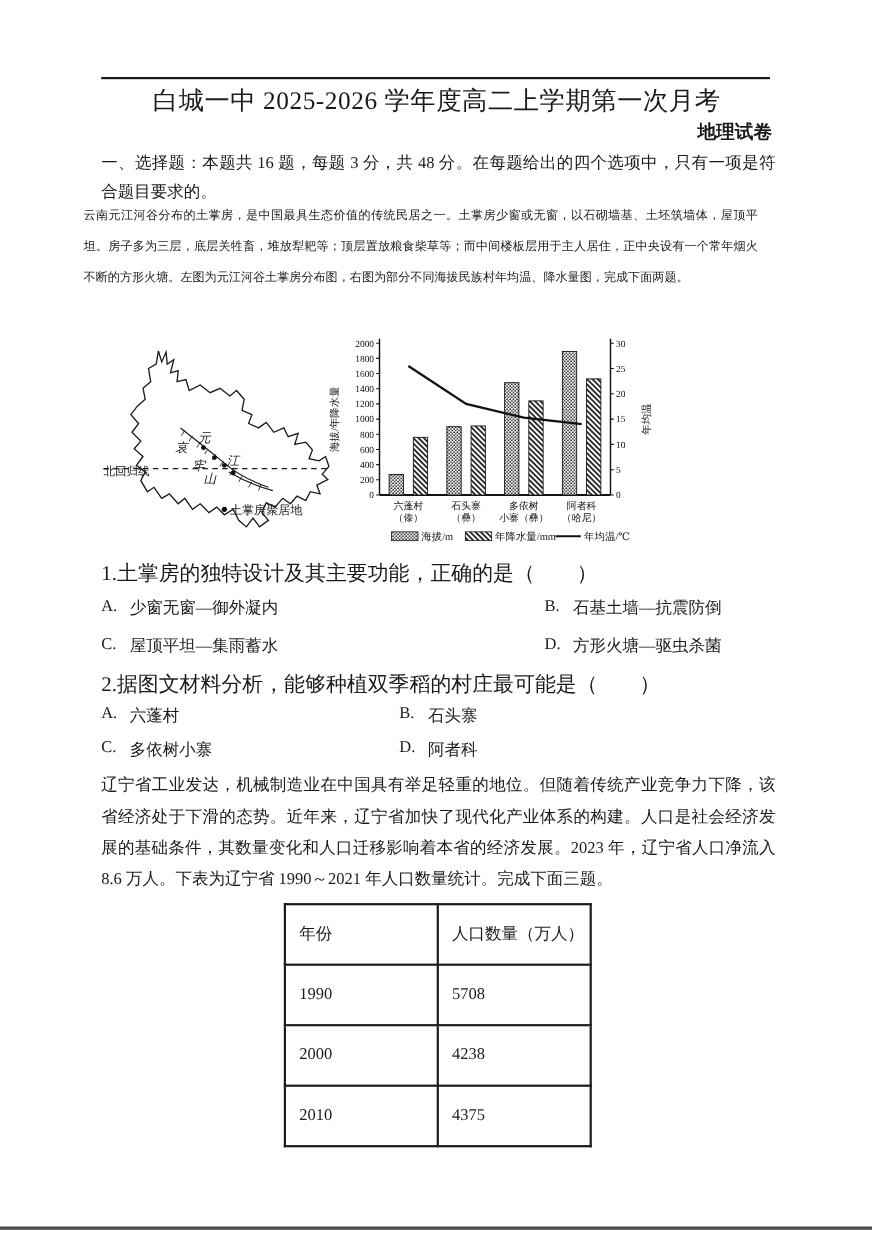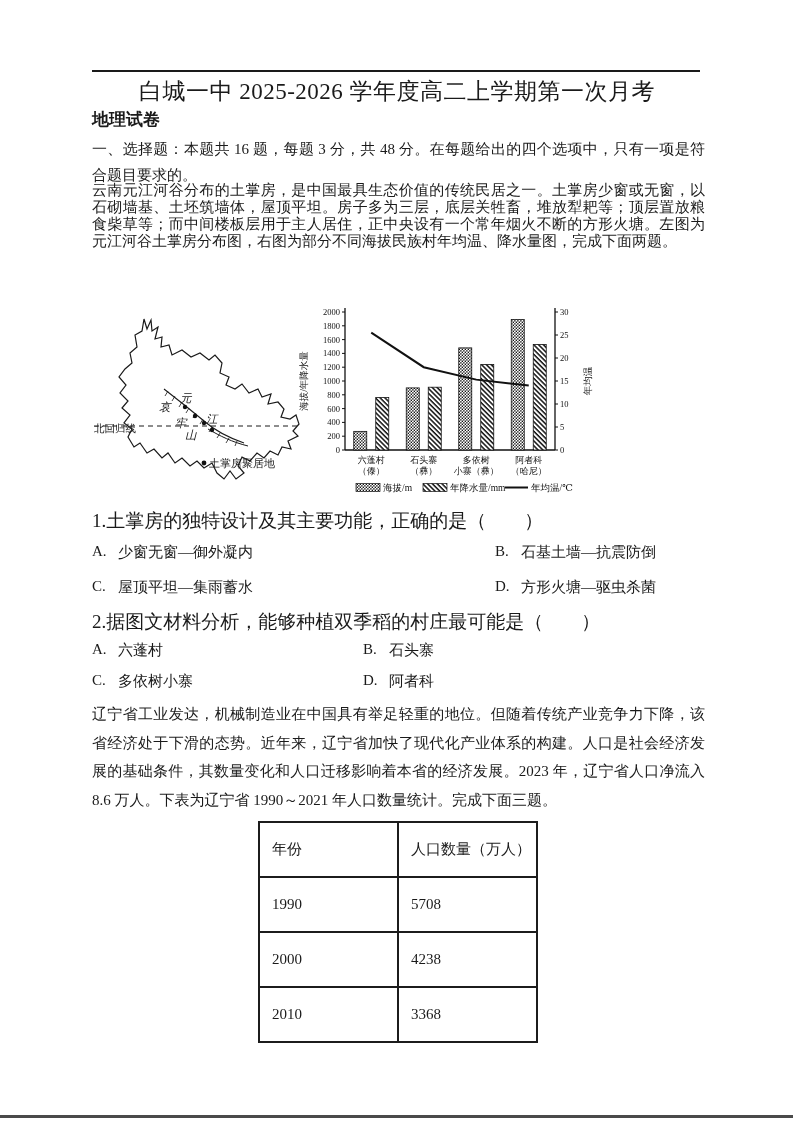--- a/index.html
+++ b/index.html
@@ -5,28 +5,28 @@
   * { margin:0; padding:0; box-sizing:border-box; }
   html,body { background:#fff; }
   body { font-family:"Liberation Serif","DejaVu Serif",serif; color:#1a1a1a; }
   .page { position:relative; width:793px; height:1122px; background:#fff; overflow:hidden; }
 
   .top-rule { position:absolute; left:92px; top:70px; width:608px; height:2px; background:#1a1a1a; }
   .bottom-rule { position:absolute; left:0; top:1115px; width:793px; height:3px; background:#4a4a4a; }
 
   .doc-title { position:absolute; left:92px; top:76px; width:610px; text-align:center;
                font-size:23px; font-weight:normal; letter-spacing:0.5px; }
-  .doc-subtitle { position:absolute; left:92px; top:108px; width:610px; text-align:left;
+  .doc-subtitle { position:absolute; left:92px; top:108px; width:610px; text-align:right;
                   font-size:17px; font-weight:bold; }
 
   .section-header { position:absolute; left:92px; top:136px; width:613px;
                     font-size:15px; line-height:26px; text-align:justify; }
 
-  .passage1 { position:absolute; left:92px; top:182px; width:613px;
-              font-size:15px; line-height:17px; text-align:justify; }
+  .passage1 { position:absolute; left:76px; top:182px; width:613px;
+              font-size:11px; line-height:28px; text-align:justify; }
   .passage2 { position:absolute; left:92px; top:700px; width:613px;
               font-size:15px; line-height:28.5px; text-align:justify; }
 
   .figure-map { position:absolute; left:92px; top:303px; width:212px; height:192px; }
   .figure-chart { position:absolute; left:298px; top:305px; width:306px; height:200px; }
 
   .question-stem { position:absolute; left:92px; width:613px; font-size:19px; }
   #q1-stem { top:508px; }
   #q2-stem { top:609px; }
 
@@ -226,19 +226,19 @@
       <tr>
         <td>1990</td>
         <td>5708</td>
       </tr>
       <tr>
         <td>2000</td>
         <td>4238</td>
       </tr>
       <tr>
         <td>2010</td>
-        <td>3368</td>
+        <td>4375</td>
       </tr>
     </tbody>
   </table>
 
   <div class="bottom-rule"></div>
 </div>
 
 </body></html>

